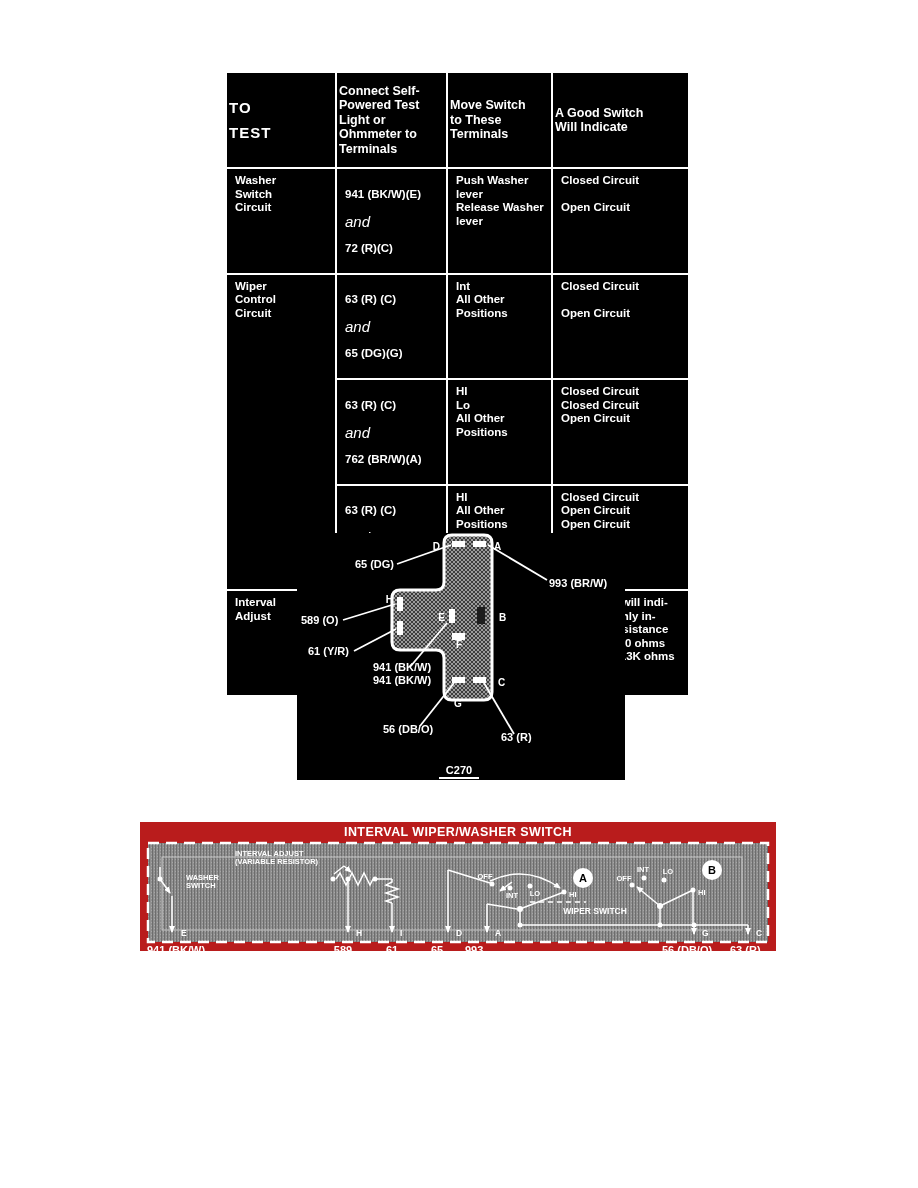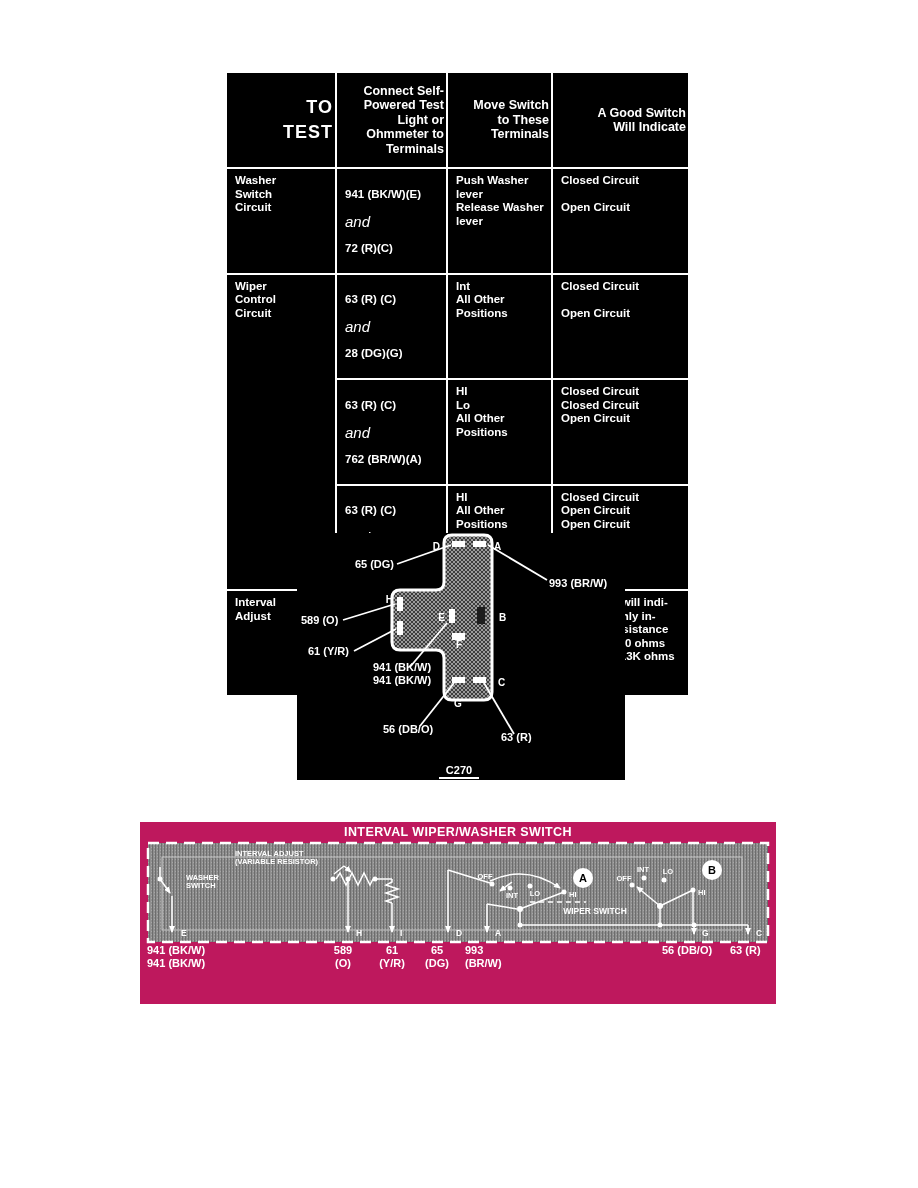--- a/index.html
+++ b/index.html
@@ -4,28 +4,28 @@
 <style>
   html,body{margin:0;padding:0;background:#e8e8e8;}
   .page{position:relative;width:918px;height:1188px;background:#ffffff;overflow:hidden;
         font-family:"Liberation Sans",sans-serif;}
   
   .ttable{position:absolute;left:225px;top:71px;width:463px;border-collapse:collapse;
           table-layout:fixed;background:#000;color:#fff;}
   .ttable td,.ttable th{border:2px solid #fff;vertical-align:top;white-space:pre-line;
           font-size:11.5px;line-height:13.5px;font-weight:bold;padding:5px 4px 4px 8px;
           text-align:left;overflow:hidden;}
-  .ttable th{vertical-align:middle;text-align:right;font-size:12.5px;line-height:14.5px;
+  .ttable th{vertical-align:middle;text-align:left;font-size:12.5px;line-height:14.5px;
           padding:4px 2px;}
-  .big{font-size:18px;line-height:25px;letter-spacing:1px;}
+  .big{font-size:15px;line-height:25px;letter-spacing:1px;}
   .cT{text-align:center;padding-left:2px;padding-right:2px;border-radius:28px;}
   .and{font-style:italic;font-weight:normal;font-size:15px;}
   
   .connector-panel{position:absolute;left:297px;top:533px;width:328px;height:247px;background:#000;}
-  .schematic-panel{position:absolute;left:140px;top:822px;width:636px;height:182px;background:#be185d;text-decoration:underline;}
+  .schematic-panel{position:absolute;left:140px;top:822px;width:636px;height:129px;background:#b91c1c;text-decoration:underline;}
   svg text{fill:#fff;font-family:"Liberation Sans",sans-serif;font-weight:bold;}
   .t7{font-size:7.5px;}
   .t8{font-size:8.5px;}
   .t10{font-size:10px;}
   .t11{font-size:11px;}
   .t12{font-size:12.5px;letter-spacing:.4px;}
   .knobtxt{fill:#000;font-size:11px;}
   .wire{stroke:#fff;stroke-width:1.5;fill:none;}
   .wire2{stroke:#fff;stroke-width:1.8;fill:none;}
   .thin{stroke:#c9c9c9;stroke-width:1;fill:none;}
@@ -76,21 +76,21 @@
 
 Open Circuit</td>
     </tr>
     <tr style="height:53px">
       <td rowspan="3">Wiper
 Control
 Circuit</td>
       <td class="cT">
         <div>63 (R) (C)</div>
         <div class="and">and</div>
-        <div>28 (DG)(G)</div>
+        <div>65 (DG)(G)</div>
       </td>
       <td>Int
 All Other
 Positions</td>
       <td>Closed Circuit
 
 Open Circuit</td>
     </tr>
     <tr style="height:52px">
       <td class="cT">

